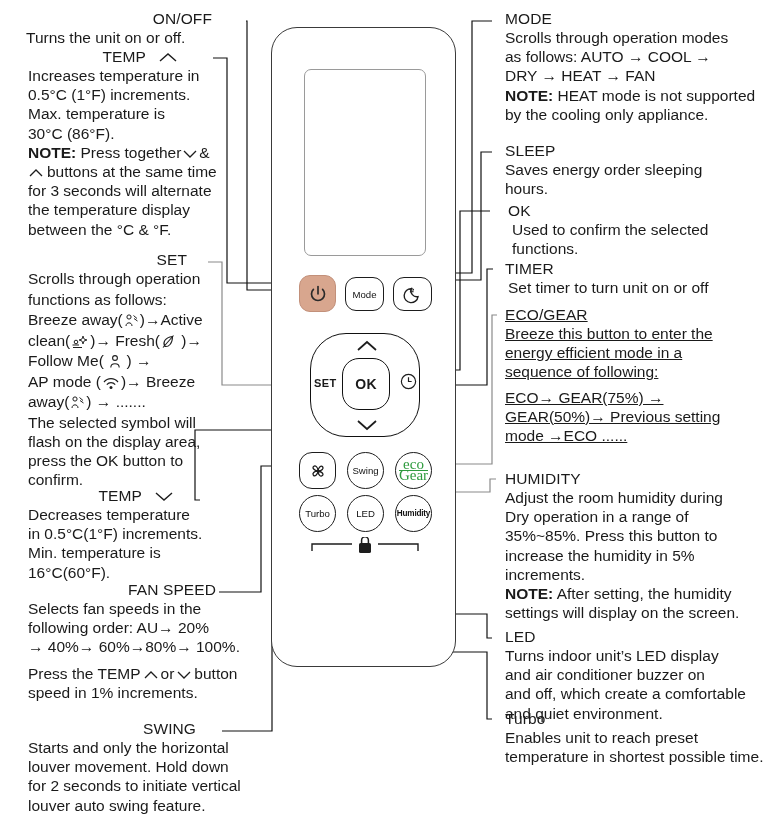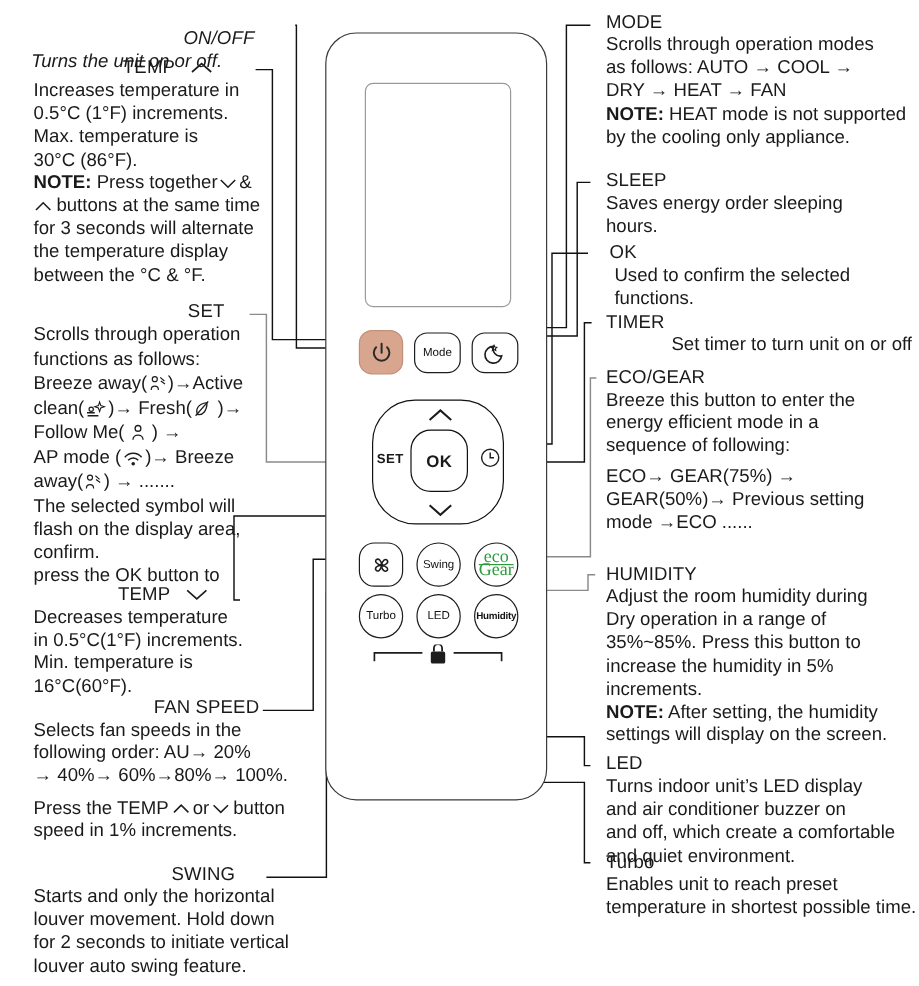--- a/index.html
+++ b/index.html
@@ -211,21 +211,21 @@
     <svg id="lockGroup" viewBox="0 0 114 22">
       <path d="M4 14 L4 7 L44 7" fill="none" stroke="#1d1d1d" stroke-width="1.4"></path>
       <path d="M70 7 L110 7 L110 14" fill="none" stroke="#1d1d1d" stroke-width="1.4"></path>
       <g>
         <rect x="51" y="6" width="12" height="10" rx="1.6" fill="#1d1d1d"></rect>
         <path d="M53.6 6 L53.6 3.2 A3.4 3.4 0 0 1 60.4 3.2 L60.4 6" fill="none" stroke="#1d1d1d" stroke-width="1.5"></path>
       </g>
     </svg>
   </div>
 
-  <div class="ann" style="left:14px; top:24px; width:232px;font-style:italic;">
+  <div class="ann" style="left:14px; top:10px; width:232px;">
     <div class="hd right" style="padding-right:34px;">ON/OFF</div>
     <div class="bd" style="text-align:left; padding-left:12px;">Turns the unit on or off.</div>
   </div>
 
   <div class="ann" style="left:14px; top:48px; width:210px;">
     <div class="hd" style="text-align:right; padding-right:46px;">
       <span>TEMP</span>
       <svg style="vertical-align:-1px;margin-left:8px;" width="20" height="11" viewBox="0 0 20 11">
         <path d="M2 9 L10 2 L18 9" fill="none" stroke="#1d1d1d" stroke-width="1.4"></path>
       </svg>
@@ -287,22 +287,22 @@
       </div>
       <div>
         <span>away(</span><svg style="vertical-align:-3px;" width="17" height="15" viewBox="0 0 17 15">
             <circle cx="6" cy="4" r="2.1" fill="none" stroke="#1d1d1d" stroke-width="1"></circle>
             <path d="M3 13 C3 8.8 9 8.8 9 13" fill="none" stroke="#1d1d1d" stroke-width="1"></path>
             <path d="M10.5 2.5 L14 5.5 M11 5.5 L14.5 8" fill="none" stroke="#1d1d1d" stroke-width="1"></path>
           </svg><span>) → .......</span>
       </div>
       <div style="line-height:19.2px;">The selected symbol will</div>
       <div style="line-height:19.2px;">flash on the display area,</div>
+      <div style="line-height:19.2px;">press the OK button to</div>
       <div style="line-height:19.2px;">confirm.</div>
-      <div style="line-height:19.2px;">press the OK button to</div>
     </div>
   </div>
 
   <div class="ann" style="left:14px; top:487px; width:200px;">
     <div class="hd" style="text-align:right; padding-right:40px;">
       <span>TEMP</span>
       <svg style="vertical-align:-1px;margin-left:8px;" width="20" height="11" viewBox="0 0 20 11">
         <path d="M2 2 L10 9 L18 2" fill="none" stroke="#1d1d1d" stroke-width="1.4"></path>
       </svg>
     </div>
@@ -367,26 +367,26 @@
   <div class="ann" style="left:508px; top:202px; width:250px;">
     <div class="hd">OK</div>
     <div class="bd" style="padding-left:4px;">
       <div>Used to confirm the selected</div>
       <div>functions.</div>
     </div>
   </div>
 
   <div class="ann" style="left:505px; top:260px; width:255px;">
     <div class="hd">TIMER</div>
-    <div class="bd" style="padding-left:3px;text-align:right;">
+    <div class="bd" style="padding-left:3px;">
       <div>Set timer to turn unit on or off</div>
     </div>
   </div>
 
-  <div class="ann" style="left:505px; top:306px; width:258px;">
+  <div class="ann" style="left:505px; top:306px; width:258px;text-decoration:underline;">
     <div class="hd">ECO/GEAR</div>
     <div class="bd">
       <div>Breeze this button to enter the</div>
       <div>energy efficient mode in a</div>
       <div>sequence of following:</div>
       <div style="height:6px;"></div>
       <div>ECO→ GEAR(75%)  →</div>
       <div>GEAR(50%)→  Previous setting</div>
       <div>mode →ECO  ......</div>
     </div>

